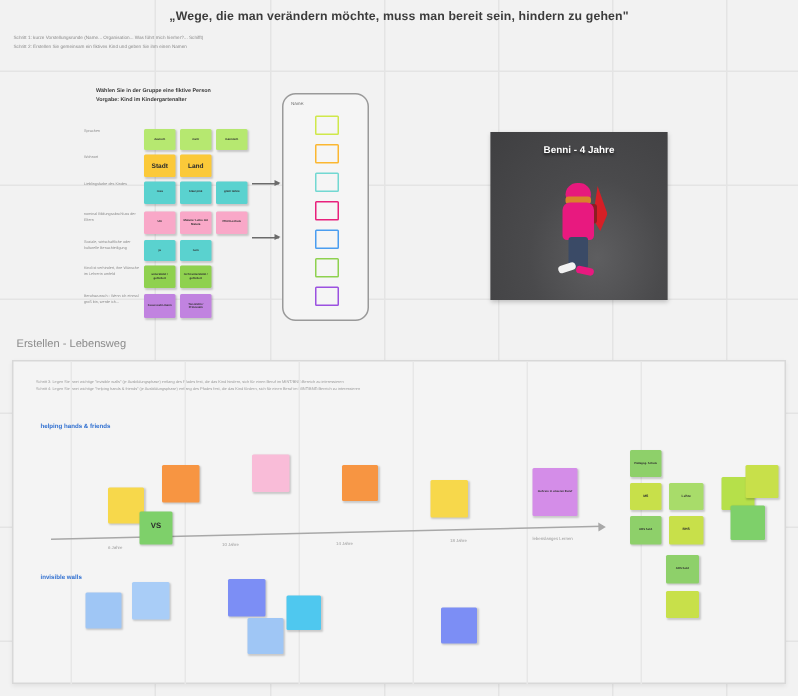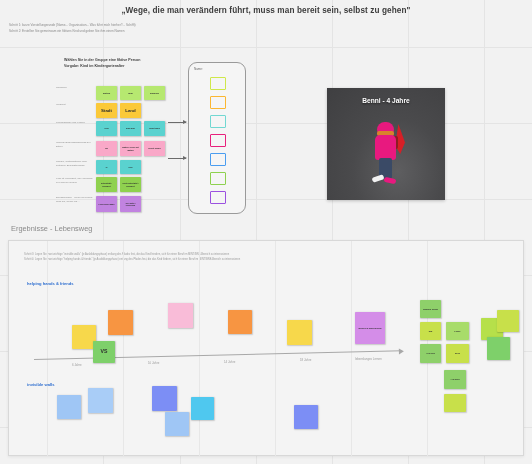--- a/index.html
+++ b/index.html
@@ -269,21 +269,21 @@
   <div class="grid-v" style="left:332px"></div>
   <div class="grid-v" style="left:408px"></div>
   <div class="grid-v" style="left:484px"></div>
   <div class="grid-h" style="top:47px"></div>
   <div class="grid-h" style="top:123px"></div>
   <div class="grid-h" style="top:199px"></div>
   <div class="grid-h" style="top:275px"></div>
   <div class="grid-h" style="top:351px"></div>
   <div class="grid-h" style="top:427px"></div>
 
-  <div class="headline">„Wege, die man verändern führt, muss man bereit sein, selbst zu gehen"</div>
+  <div class="headline">„Wege, die man verändern möchte, muss man bereit sein, hindern zu gehen"</div>
 
   <div class="instr-top">
     <div>Schritt 1: kurze Vorstellungsrunde (Name... Organisation... Was führt mich hierher?... Schifft)</div>
     <div>Schritt 2: Erstellen Sie gemeinsam ein fiktives Kind und geben Sie ihm einen Namen</div>
   </div>
 
   <div class="matrix-head m-h1">Wählen Sie in der Gruppe eine fiktive Person</div>
   <div class="matrix-head m-h2">Vorgabe: Kind im Kindergartenalter</div>
 
   <div id="matrix-rows">
@@ -337,21 +337,21 @@
     <div class="fig-pack2"></div>
     <div class="fig-helmet"></div>
     <div class="fig-visor"></div>
     <div class="fig-body"></div>
     <div class="fig-legs"></div>
     <div class="fig-shoeL"></div>
     <div class="fig-shoeR"></div>
     <div class="photo-caption">Benni - 4 Jahre</div>
   </div>
 
-  <div class="results-title">Ergebnisse - Lebensweg</div>
+  <div class="results-title">Erstellen - Lebensweg</div>
   <div class="results-frame"></div>
 
   <div class="instr-low">
     <div>Schritt 3: Legen Sie zwei wichtige "invisible walls" (je Ausbildungsphase) entlang des Pfades fest, die das Kind hindern, sich für einen Beruf im MINT/BNE-Bereich zu interessieren</div>
     <div>Schritt 4: Legen Sie zwei wichtige "helping hands &amp; friends" (je Ausbildungsphase) entlang des Pfades fest, die das Kind fördern, sich für einen Beruf im MINT/BNE-Bereich zu interessieren</div>
   </div>
 
   <div class="frame-col" style="left:47px"></div>
   <div class="frame-col" style="left:123px"></div>
   <div class="frame-col" style="left:199px"></div>

